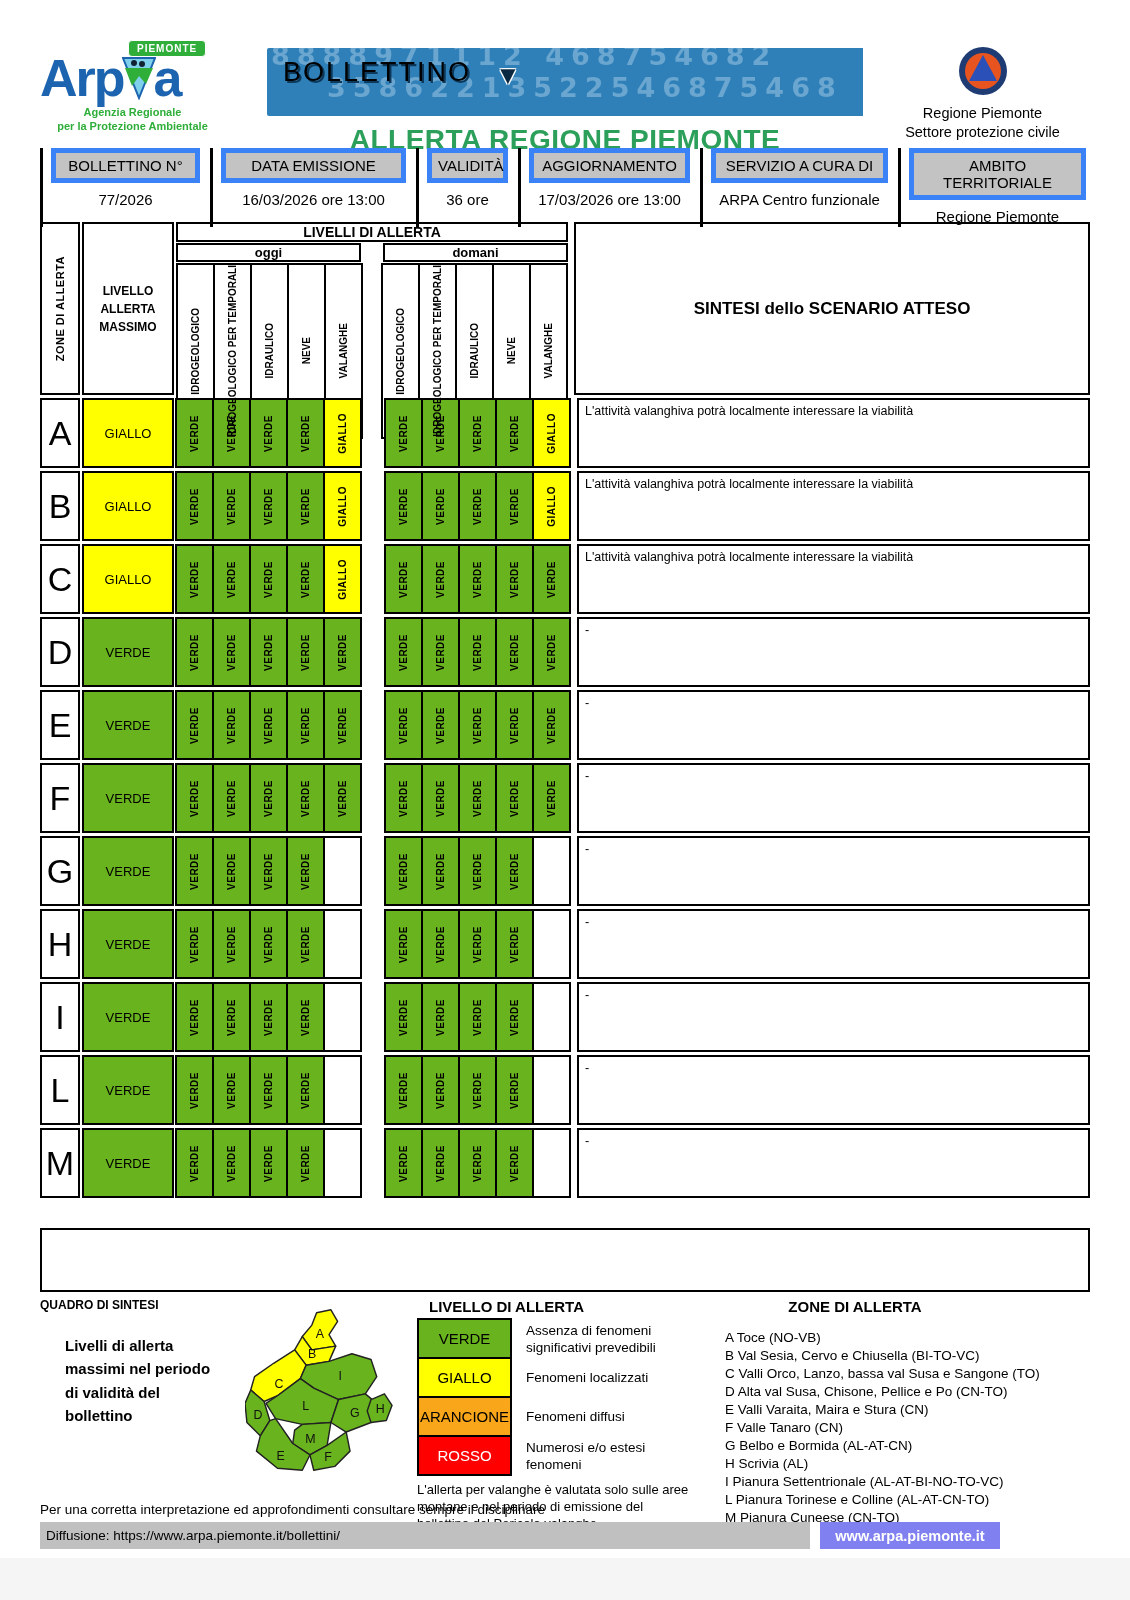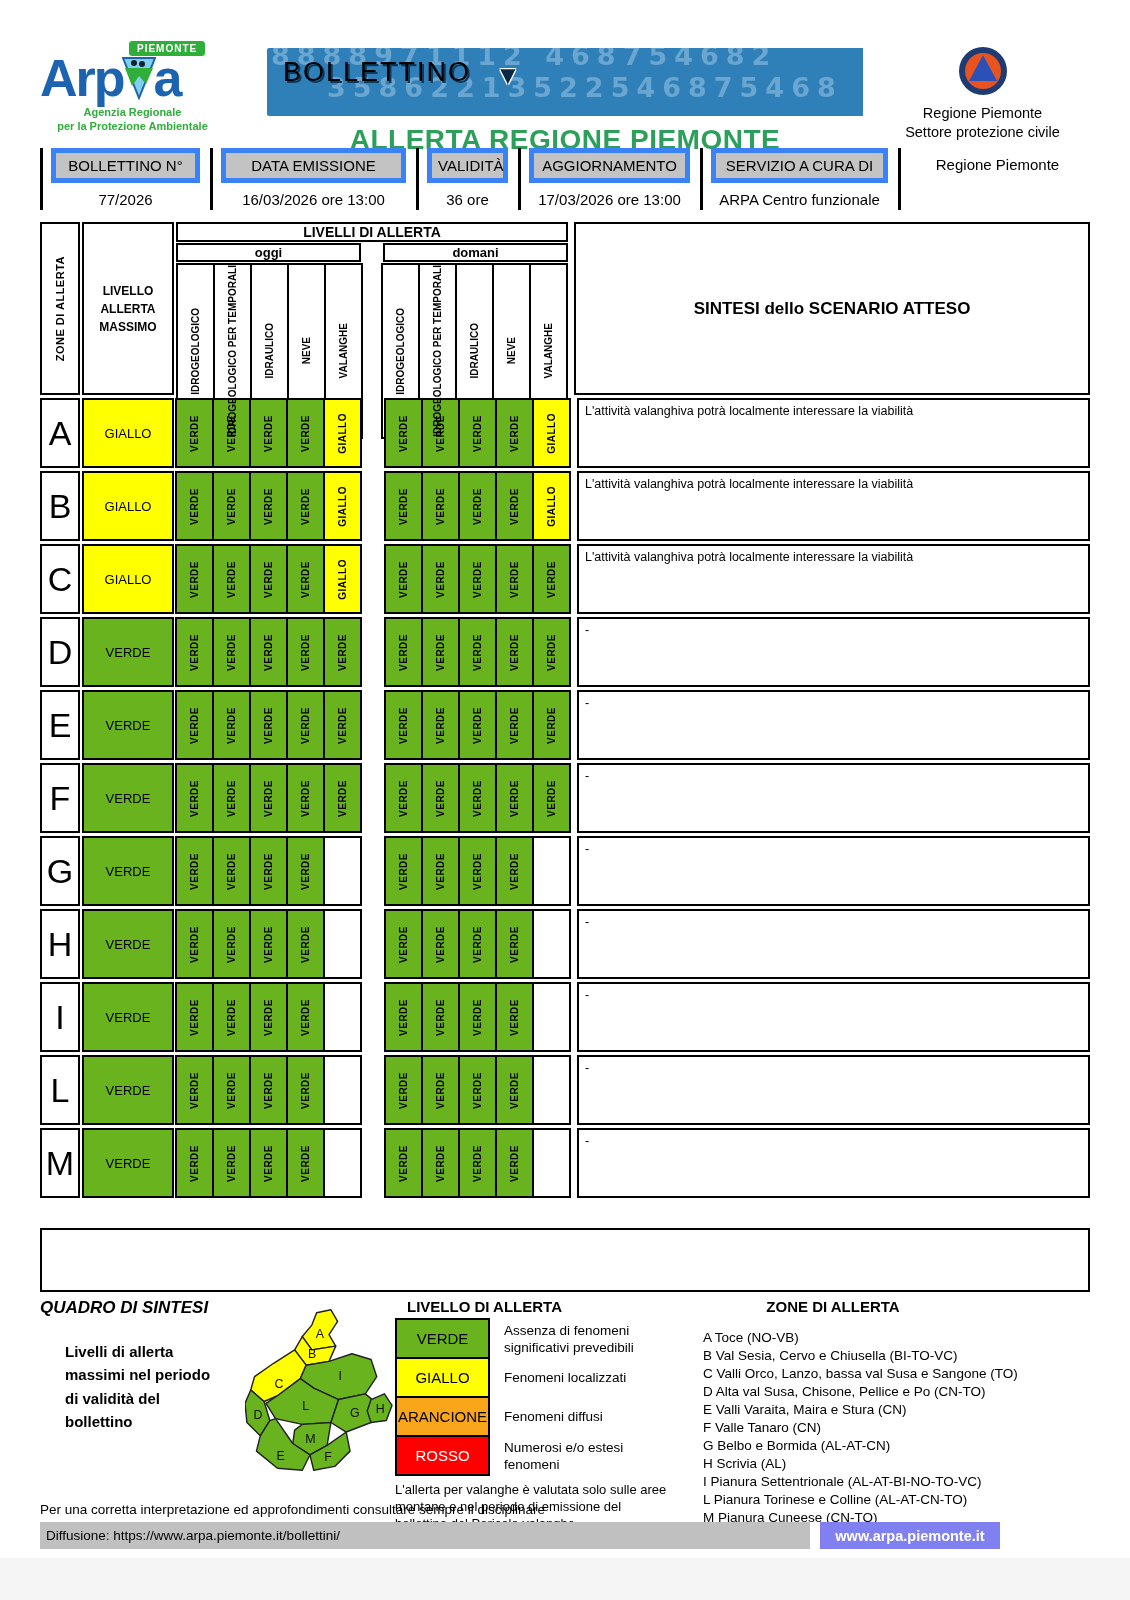--- a/index.html
+++ b/index.html
@@ -56,24 +56,24 @@
   .ccell .lvl { writing-mode:vertical-rl; transform:rotate(180deg); font-size:10px; font-weight:600; letter-spacing:0.5px; }
   .cgap { width:21px; }
   .scell { flex:1; margin-left:6px; border:2px solid #000; font-size:12.5px; padding:4px 6px; line-height:1.25; }
 
   
   .notes-box { position:absolute; left:40px; top:1228px; width:1050px; height:64px; border:2px solid #000; }
 
   
   .bottom { position:absolute; left:40px; top:1298px; width:1050px; display:flex; }
   .quadro { width:205px; }
-  .quadro-title { font-weight:bold; font-size:17px;font-style:italic; }
+  .quadro-title { font-weight:bold; font-size:12px; }
   .quadro-desc { font-weight:bold; font-size:15px; line-height:1.55; margin:22px 0 0 25px; width:150px; }
   .map-wrap { width:150px; margin-top:8px; }
-  .legend { width:290px; }
+  .legend { width:290px; margin-left:22px; }
   .legend-title { font-weight:bold; font-size:15px; margin-left:12px; }
   .legend-items { margin-top:5px; }
   .legend-row { display:flex; align-items:center; }
   .legend-box { width:95px; height:41px; border:2px solid #000; margin-top:-2px; display:flex; align-items:center; justify-content:center; font-size:15px; }
   .legend-desc { font-size:13.5px; margin-left:14px; line-height:1.25; width:170px; }
   .legend-note { font-size:13px; line-height:1.3; margin-top:6px; width:280px; }
   .zones { flex:1; margin-left:18px; }
   .zones-title { font-weight:bold; font-size:15px; text-align:center; width:260px; }
   .zones-list { list-style:none; margin-top:14px; font-size:13.5px; line-height:1.33; }
 
@@ -146,20 +146,21 @@
       </div>
       <div class="info-cell" style="width: 172px;">
         <div class="info-label">AGGIORNAMENTO</div>
         <div class="info-value">17/03/2026 ore 13:00</div>
       </div>
       <div class="info-cell" style="width: 188px;">
         <div class="info-label">SERVIZIO A CURA DI</div>
         <div class="info-value">ARPA Centro funzionale</div>
       </div>
       <div class="info-cell" style="width: 188px;">
+        <div class="info-label">AMBITO TERRITORIALE</div>
         <div class="info-value">Regione Piemonte</div>
       </div>
     </div>
 
   <div class="atable">
     <div class="thead">
       <div class="zone-col">
         <span class="vtext big">ZONE DI ALLERTA</span>
       </div>
       <div class="max-col">LIVELLO ALLERTA MASSIMO</div>

